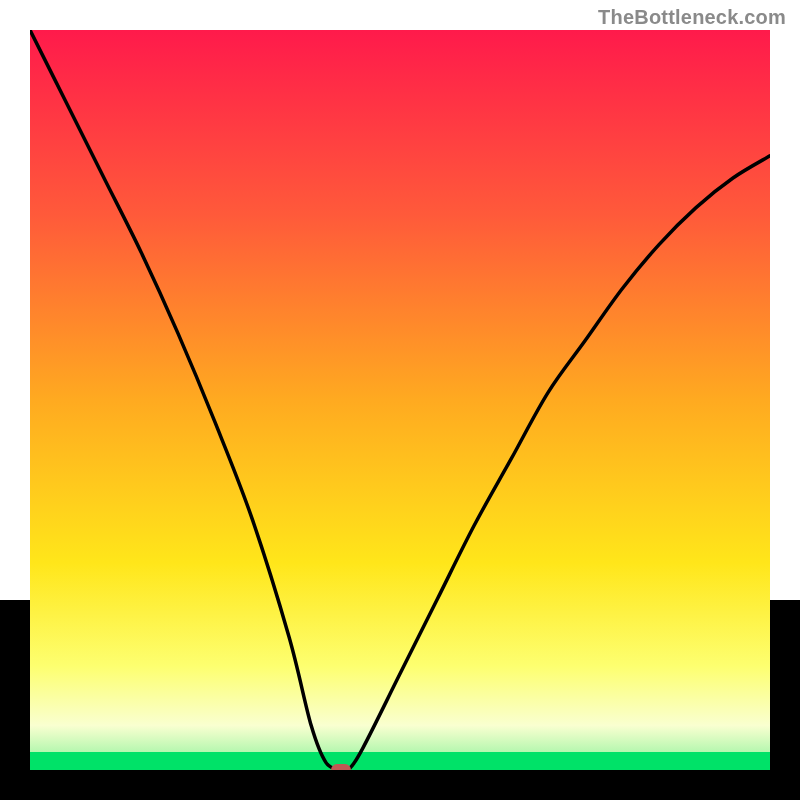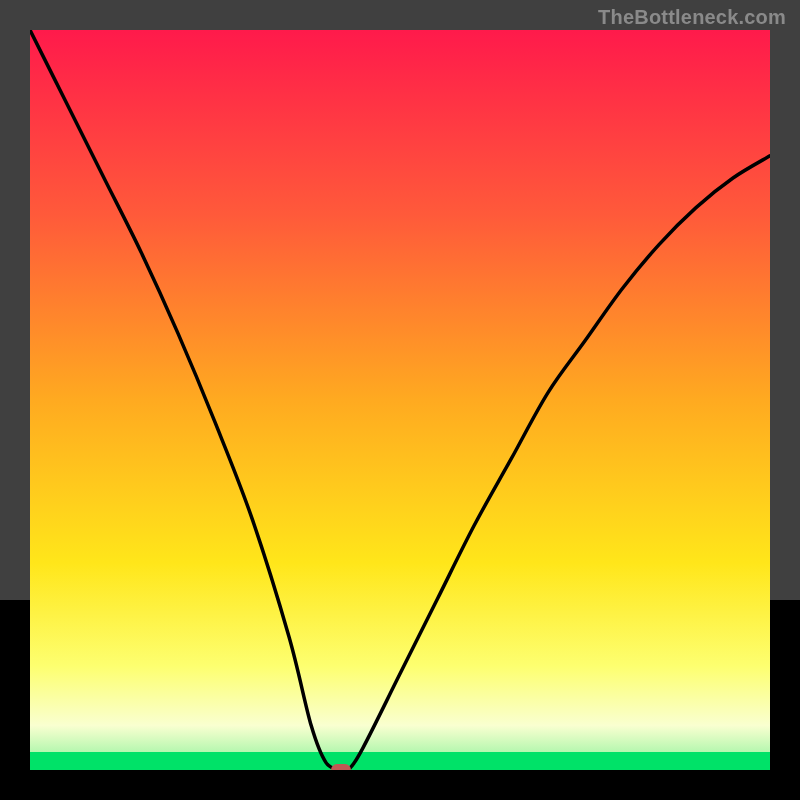--- a/index.html
+++ b/index.html
@@ -8,21 +8,21 @@
     width: 800px;
     height: 800px;
     overflow: hidden;
     background: #000;
     font-family: Arial, Helvetica, sans-serif;
   }
   .frame {
     position: relative;
     width: 800px;
     height: 600px;
-    background: #404040;
+    background: #ffffff;
   }
   .plot-area {
     position: absolute;
     left: 30px;
     top: 30px;
     width: 740px;
     height: 740px;
     overflow: hidden;
   }
   .gradient-bg {

